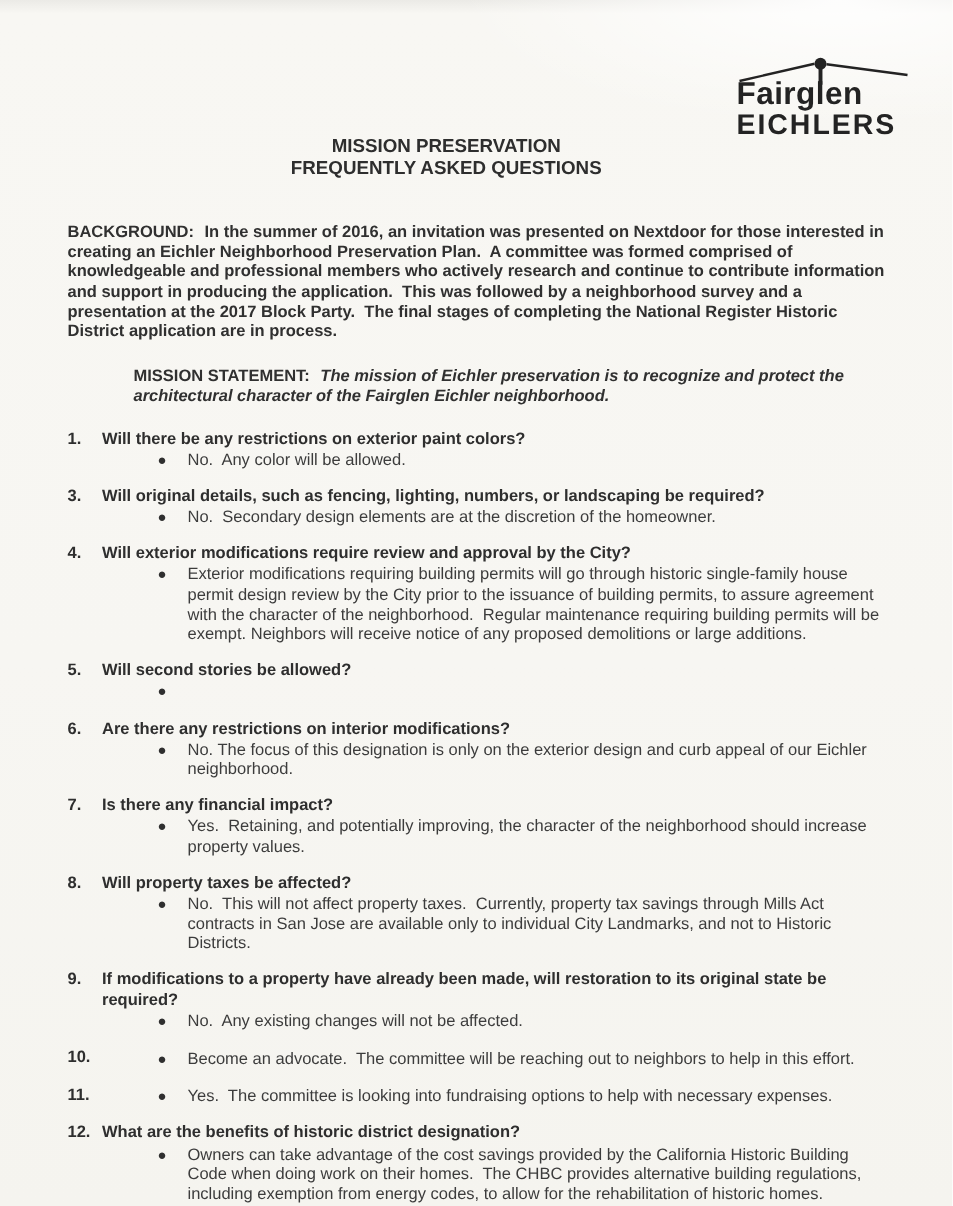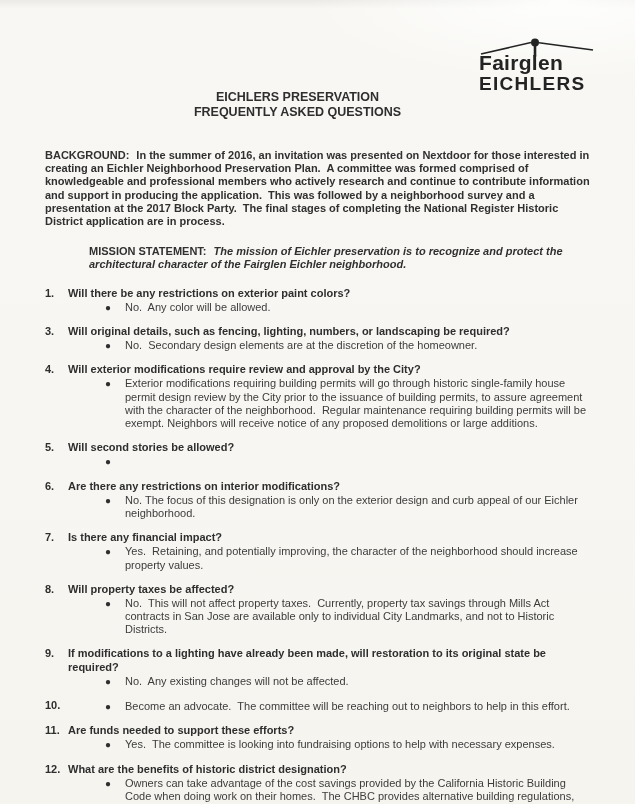--- a/index.html
+++ b/index.html
@@ -12,21 +12,21 @@
     font-family:"Liberation Sans", sans-serif;
     color:#383838;
     font-size:11px;
     line-height:1.2;
     background:
       radial-gradient(ellipse 360px 120px at 88% 0%, rgba(255,255,255,0.9), rgba(255,255,255,0) 70%),
       linear-gradient(180deg, #ebeae6 0px, #f8f7f3 9px, #f7f6f2 55%, #f5f4ef 100%);
   }
 
   
-  .logo { position:absolute; top:37px; right:38px; width:118px; color:#232323; }
+  .logo { position:absolute; top:37px; right:26px; width:118px; color:#232323; }
   .logo svg { display:block; }
   .logo-name { font-size:21px; font-weight:bold; letter-spacing:0.3px; margin-top:-5px; line-height:1; }
   .logo-sub  { font-size:19px; font-weight:bold; letter-spacing:1.3px; margin-top:1px; line-height:1; }
 
   
   .doc-title { text-align:center; padding-right:40px; font-weight:bold; font-size:12.5px; line-height:1.2; color:#2e2e2e; }
 
   
   .para { margin-top:13px; white-space:pre-wrap; }
   .para-background { font-weight:bold; color:#303030; margin-top:29px; }
@@ -54,21 +54,21 @@
       <path d="M2 17 L52 5.5" stroke="#232323" stroke-width="1.6" fill="none"></path>
       <path d="M60 5.8 L114 13" stroke="#232323" stroke-width="1.6" fill="none"></path>
       <line x1="56" y1="7" x2="56" y2="19.5" stroke="#232323" stroke-width="2.6"></line>
       <circle cx="56" cy="5.5" r="4" fill="#232323"></circle>
     </svg>
     <div class="logo-name">Fairglen</div>
     <div class="logo-sub">EICHLERS</div>
   </div>
 
   <div class="doc-title">
-    <div>EICHLERS PRESERVATION</div>
+    <div>MISSION PRESERVATION</div>
     <div>FREQUENTLY ASKED QUESTIONS</div>
   </div>
 
   <div class="para para-background"><span class="para-label">BACKGROUND:</span><span>In the summer of 2016, an invitation was presented on Nextdoor for those interested in creating an Eichler Neighborhood Preservation Plan.  A committee was formed comprised of knowledgeable and professional members who actively research and continue to contribute information and support in producing the application.  This was followed by a neighborhood survey and a presentation at the 2017 Block Party.  The final stages of completing the National Register Historic District application are in process.</span></div>
 
   <div class="para para-mission"><span class="para-label">MISSION STATEMENT:</span><span class="mission-text">The mission of Eichler preservation is to recognize and protect the architectural character of the Fairglen Eichler neighborhood.</span></div>
 
   <div class="faq-list">
       <div class="faq-item">
         <div class="faq-num">1.</div>
@@ -135,40 +135,39 @@
           <div class="faq-q">Will property taxes be affected?</div>
           <div class="answer-row">
             <div class="bullet">●</div>
             <div class="answer-text">No.  This will not affect property taxes.  Currently, property tax savings through Mills Act contracts in San Jose are available only to individual City Landmarks, and not to Historic Districts.</div>
           </div>
         </div>
       </div>
       <div class="faq-item">
         <div class="faq-num">9.</div>
         <div class="faq-body">
-          <div class="faq-q">If modifications to a lighting have already been made, will restoration to its original state be required?</div>
+          <div class="faq-q">If modifications to a property have already been made, will restoration to its original state be required?</div>
           <div class="answer-row">
             <div class="bullet">●</div>
             <div class="answer-text">No.  Any existing changes will not be affected.</div>
           </div>
         </div>
       </div>
       <div class="faq-item">
         <div class="faq-num">10.</div>
         <div class="faq-body">
           <div class="answer-row">
             <div class="bullet">●</div>
             <div class="answer-text">Become an advocate.  The committee will be reaching out to neighbors to help in this effort.</div>
           </div>
         </div>
       </div>
       <div class="faq-item">
         <div class="faq-num">11.</div>
         <div class="faq-body">
-          <div class="faq-q">Are funds needed to support these efforts?</div>
           <div class="answer-row">
             <div class="bullet">●</div>
             <div class="answer-text">Yes.  The committee is looking into fundraising options to help with necessary expenses.</div>
           </div>
         </div>
       </div>
       <div class="faq-item">
         <div class="faq-num">12.</div>
         <div class="faq-body">
           <div class="faq-q">What are the benefits of historic district designation?</div>

